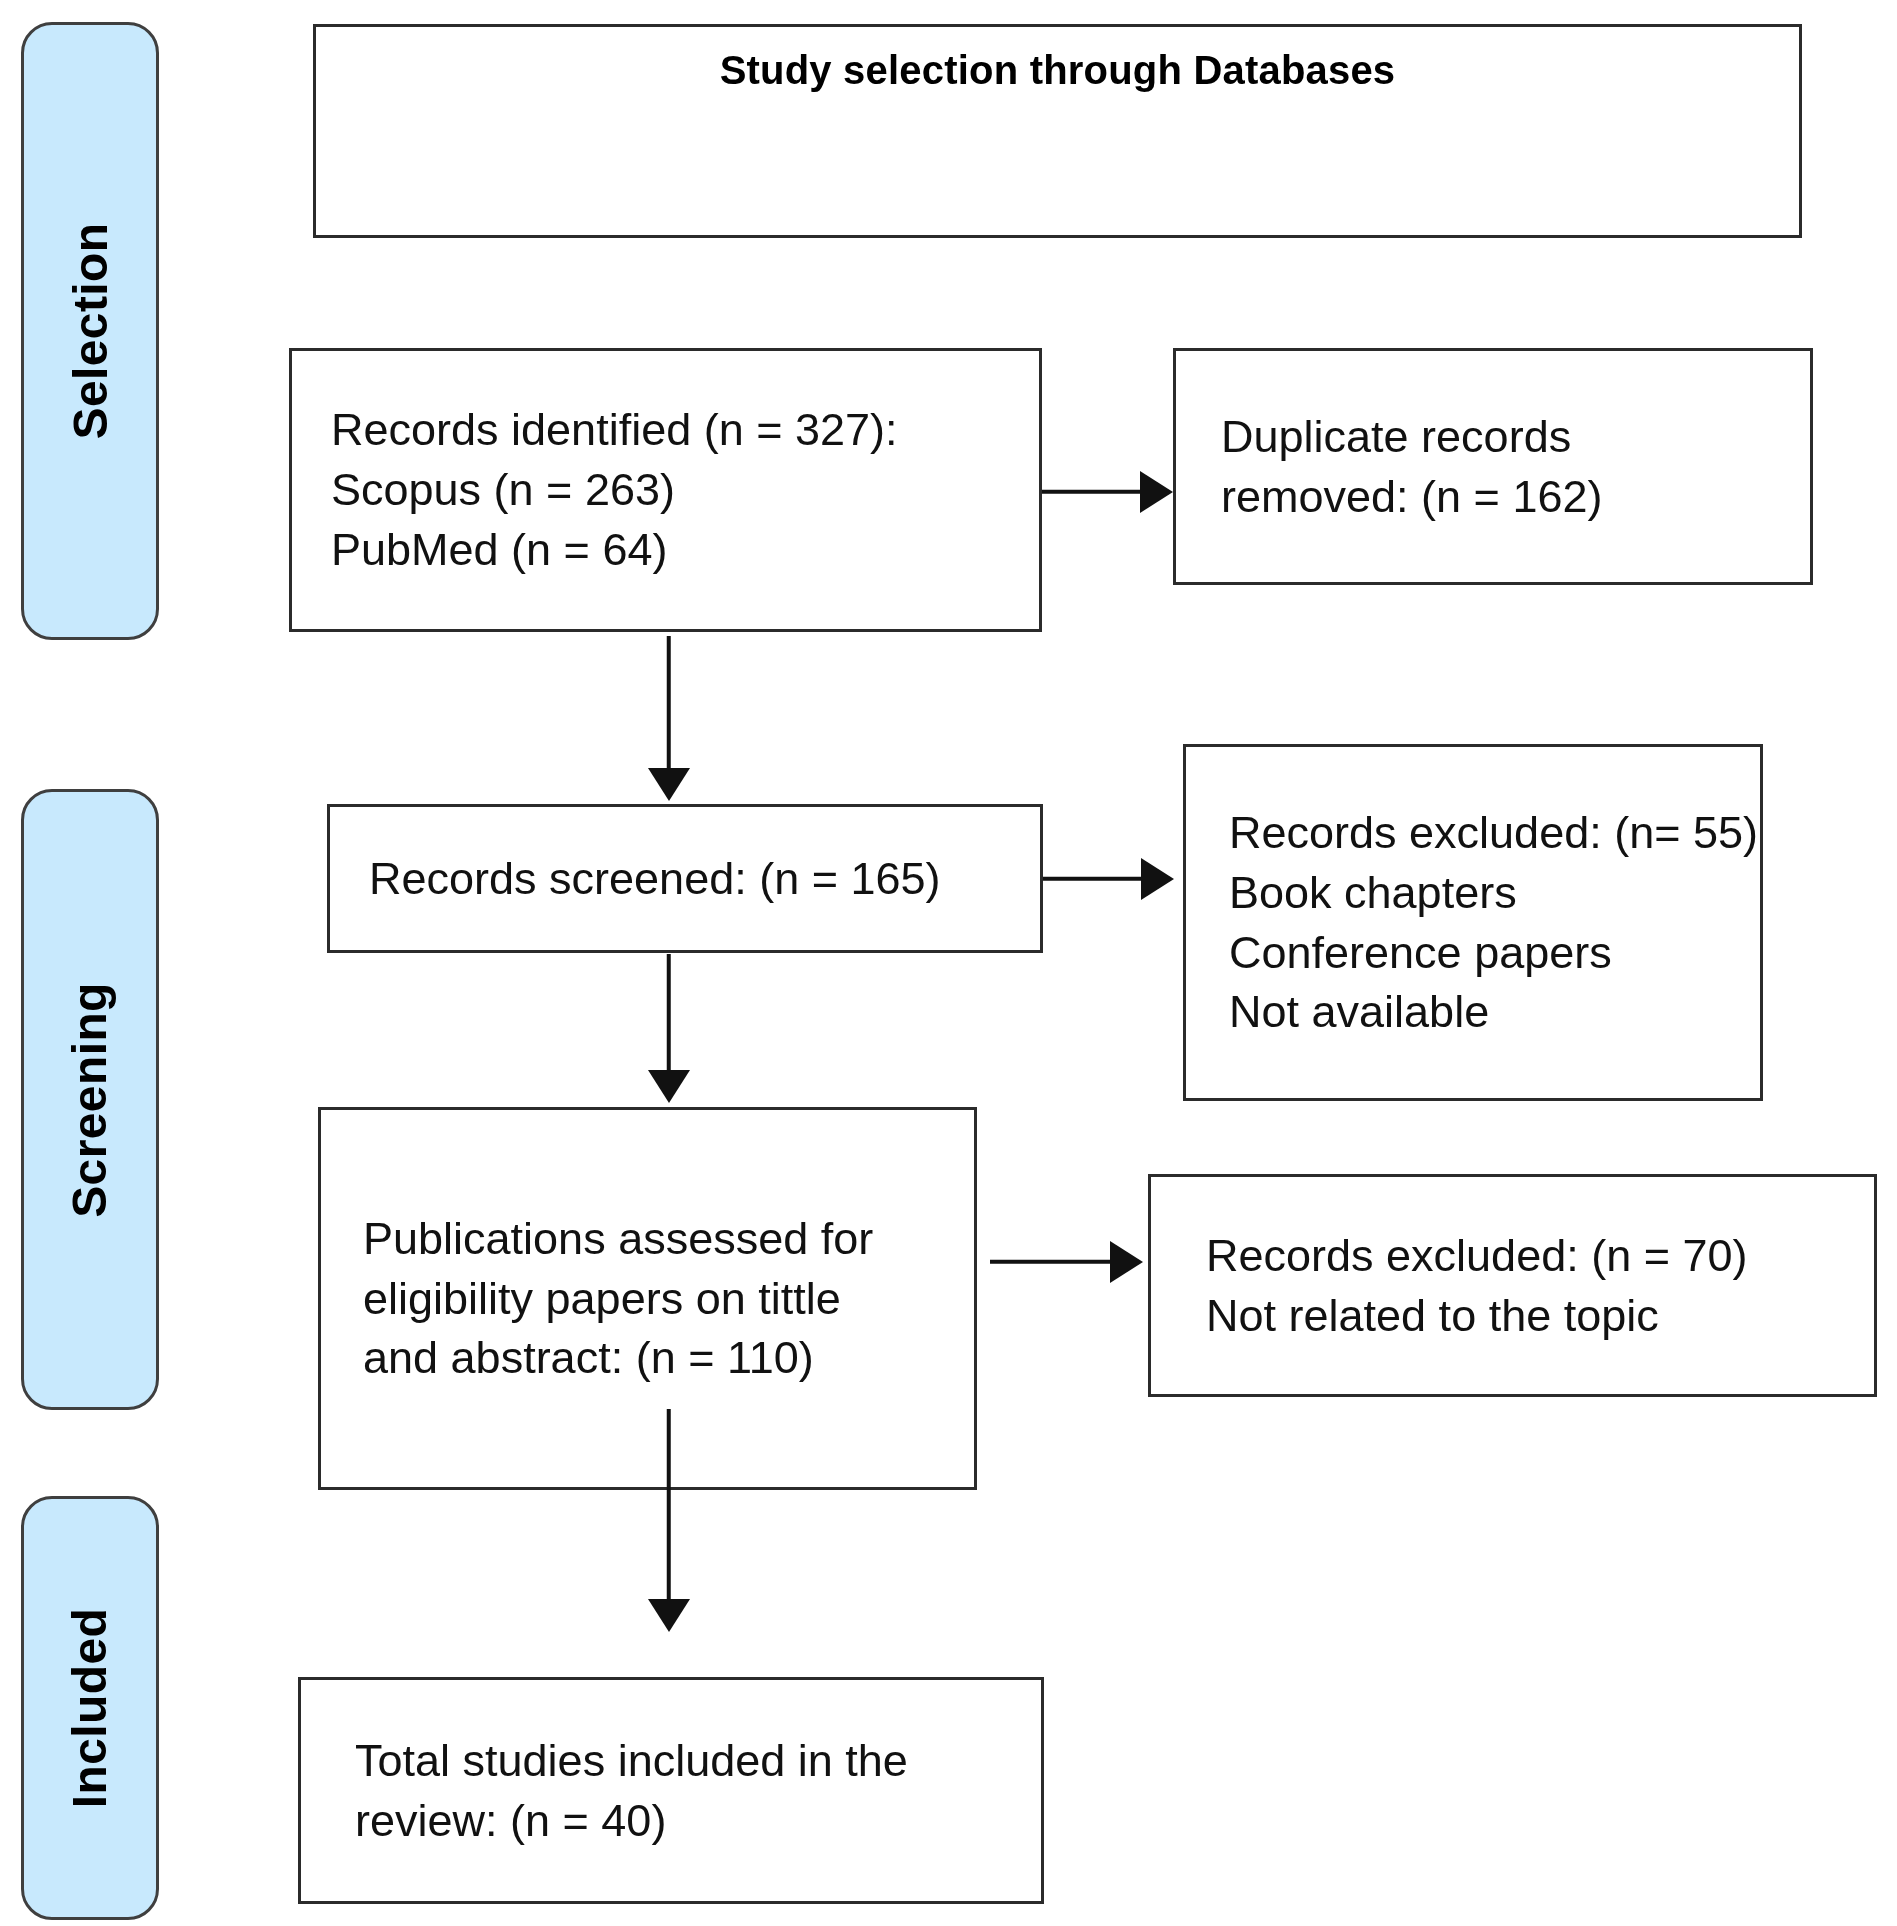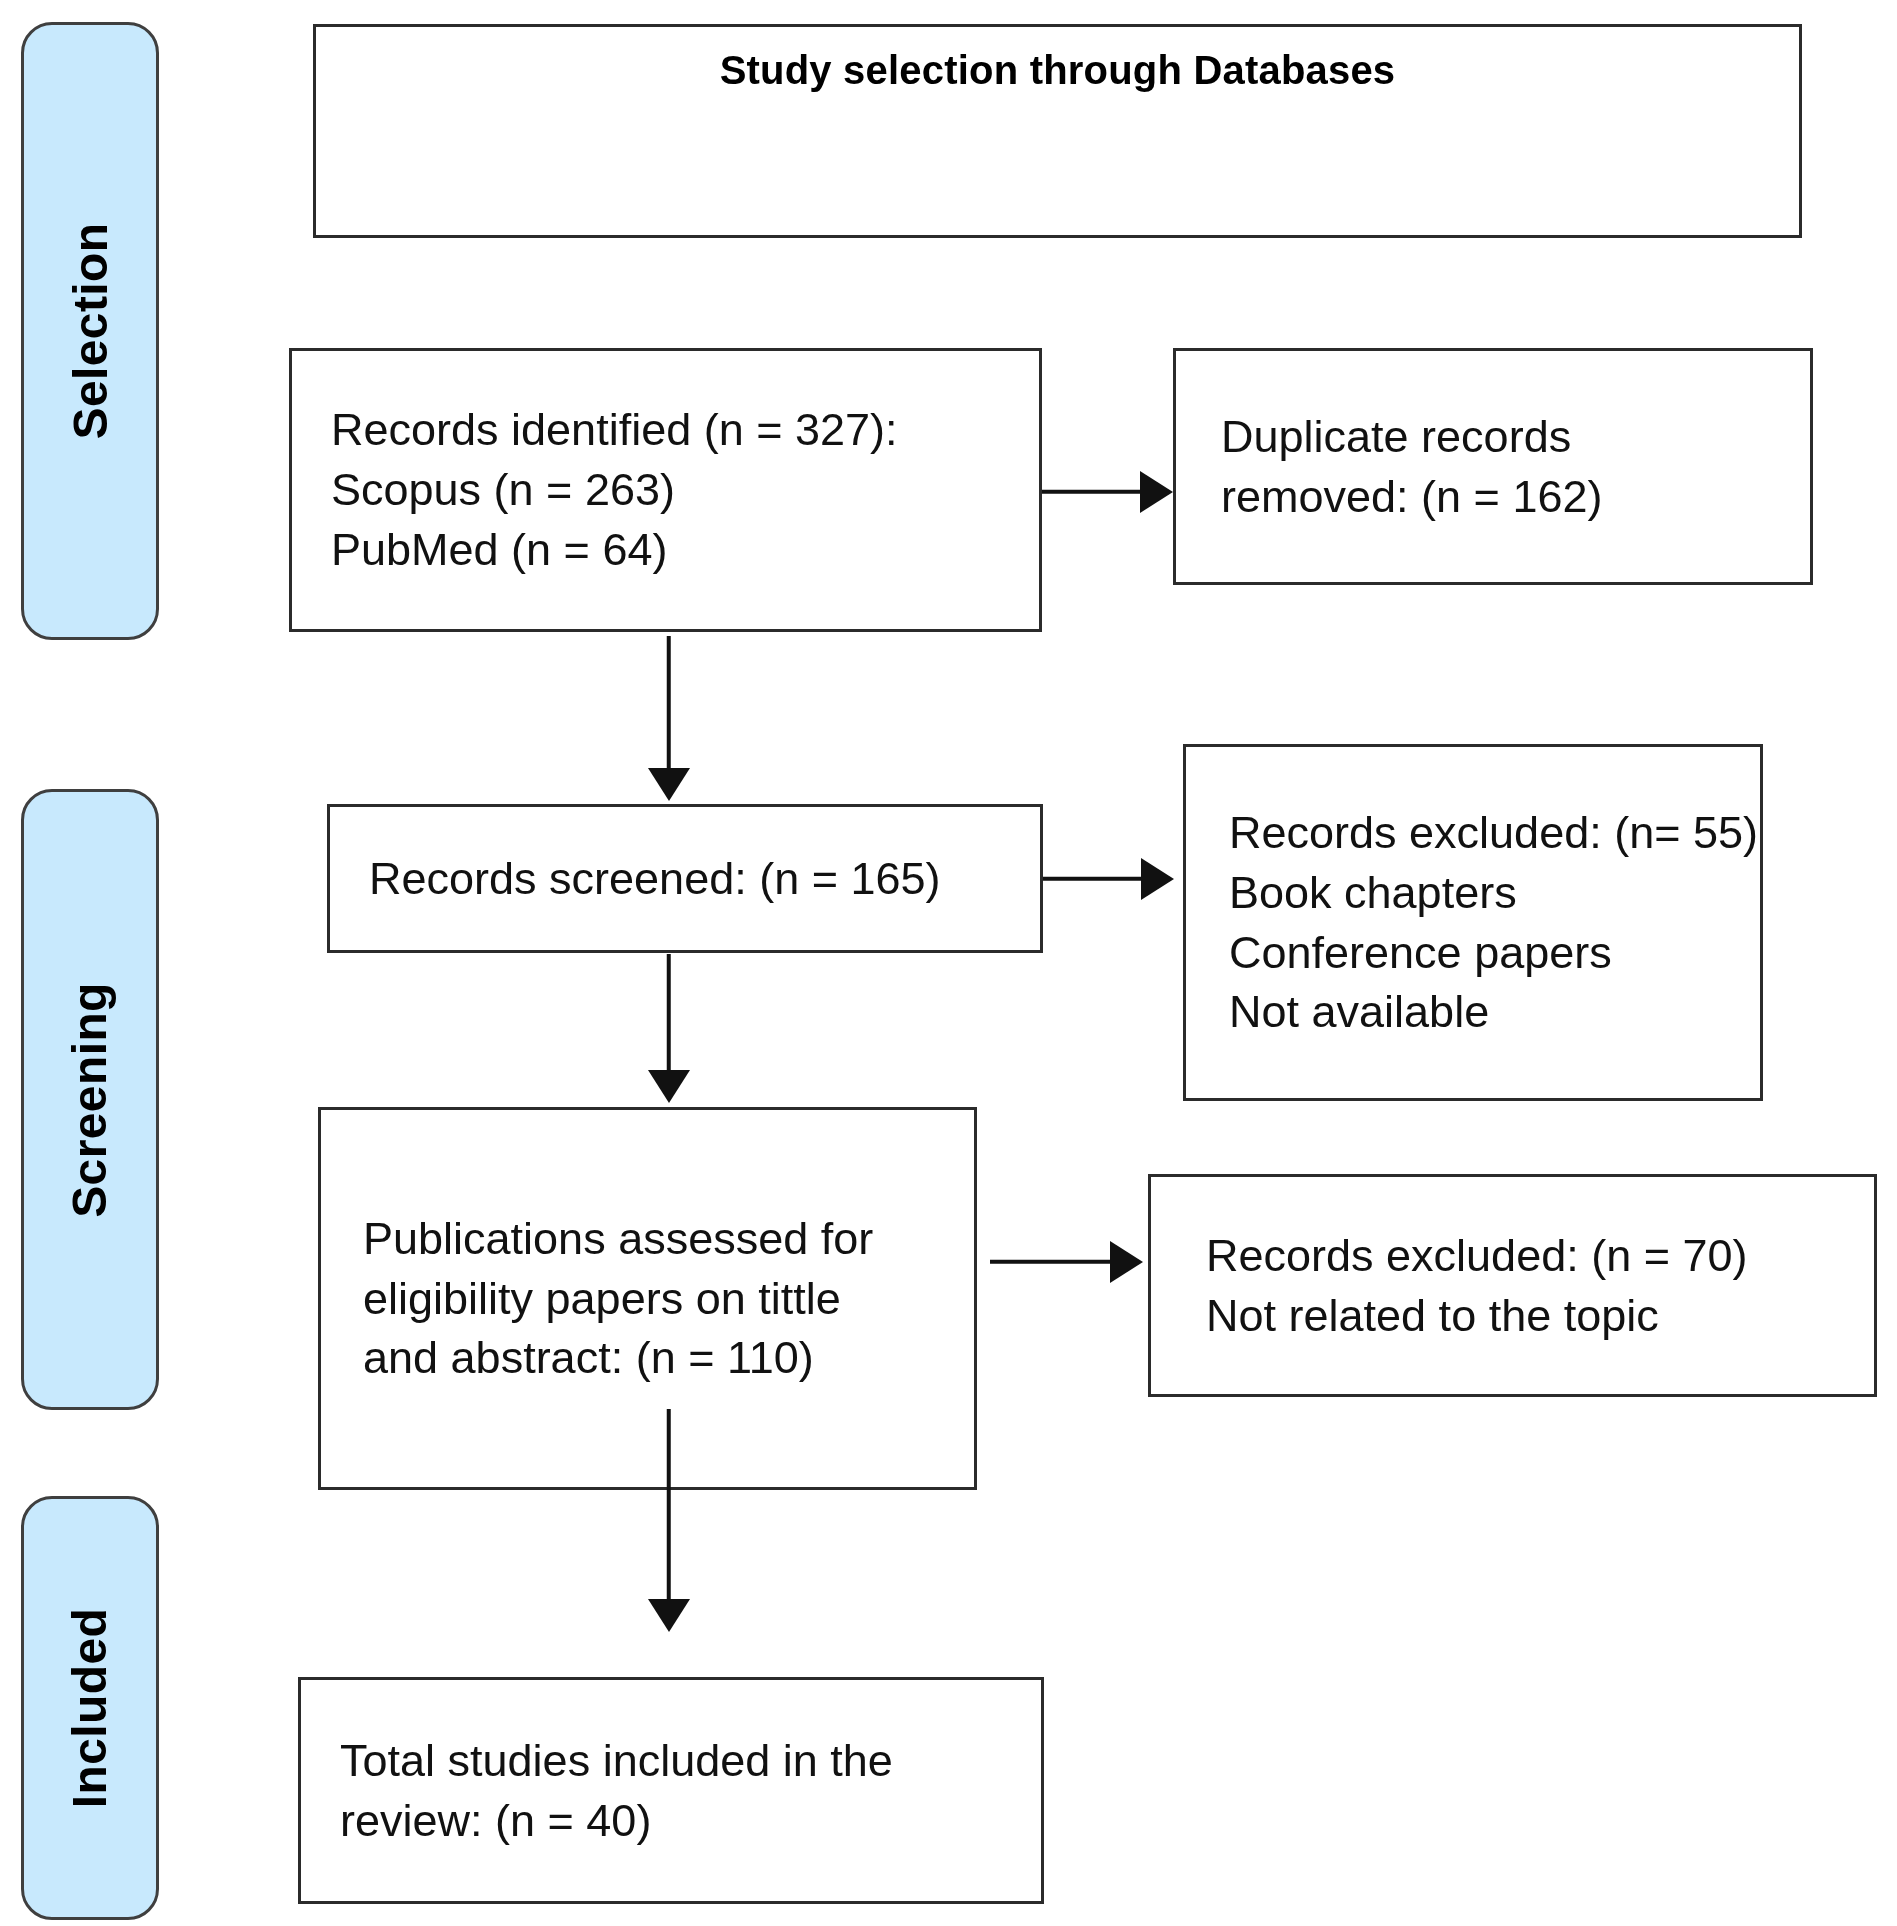--- a/index.html
+++ b/index.html
@@ -201,20 +201,20 @@
       <div class="line">Not related to the topic</div>
     </div>
   </div>
 
   <div class="arrow-v" style="left:646px; top:1409px; width:45px; height:223px;">
     <div class="shaft" style="height:194px;"></div>
     <div class="head"></div>
   </div>
 
   <div class="box" style="left:298px; top:1677px; width:746px; height:227px;">
-    <div class="box-inner" style="padding-left:39px;justify-content:center;">
+    <div class="box-inner" style="padding-left:54px;justify-content:center;">
       <div class="line">Total studies included in the</div>
       <div class="line">review: (n = 40)</div>
     </div>
   </div>
 
 </div>
 
 
 </body></html>

